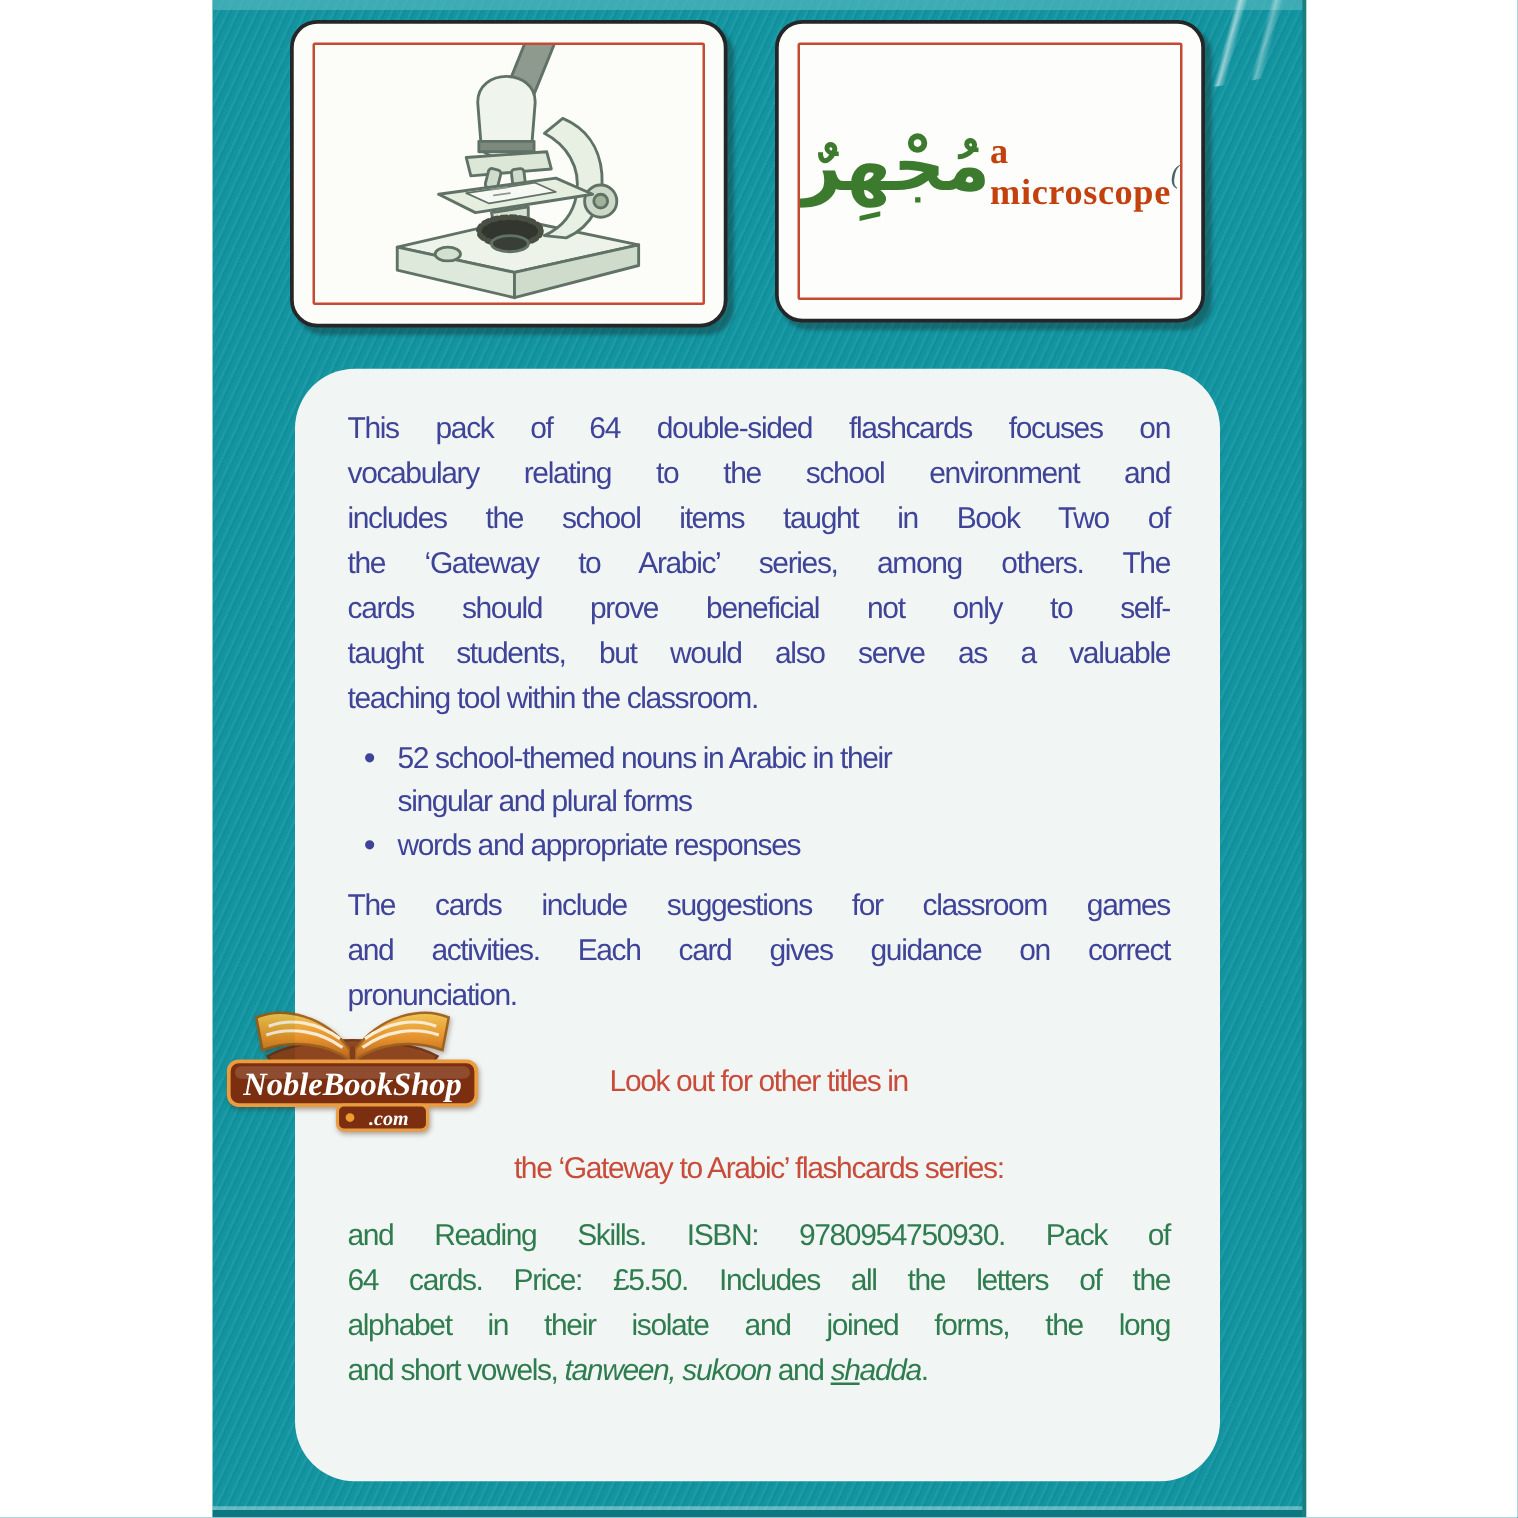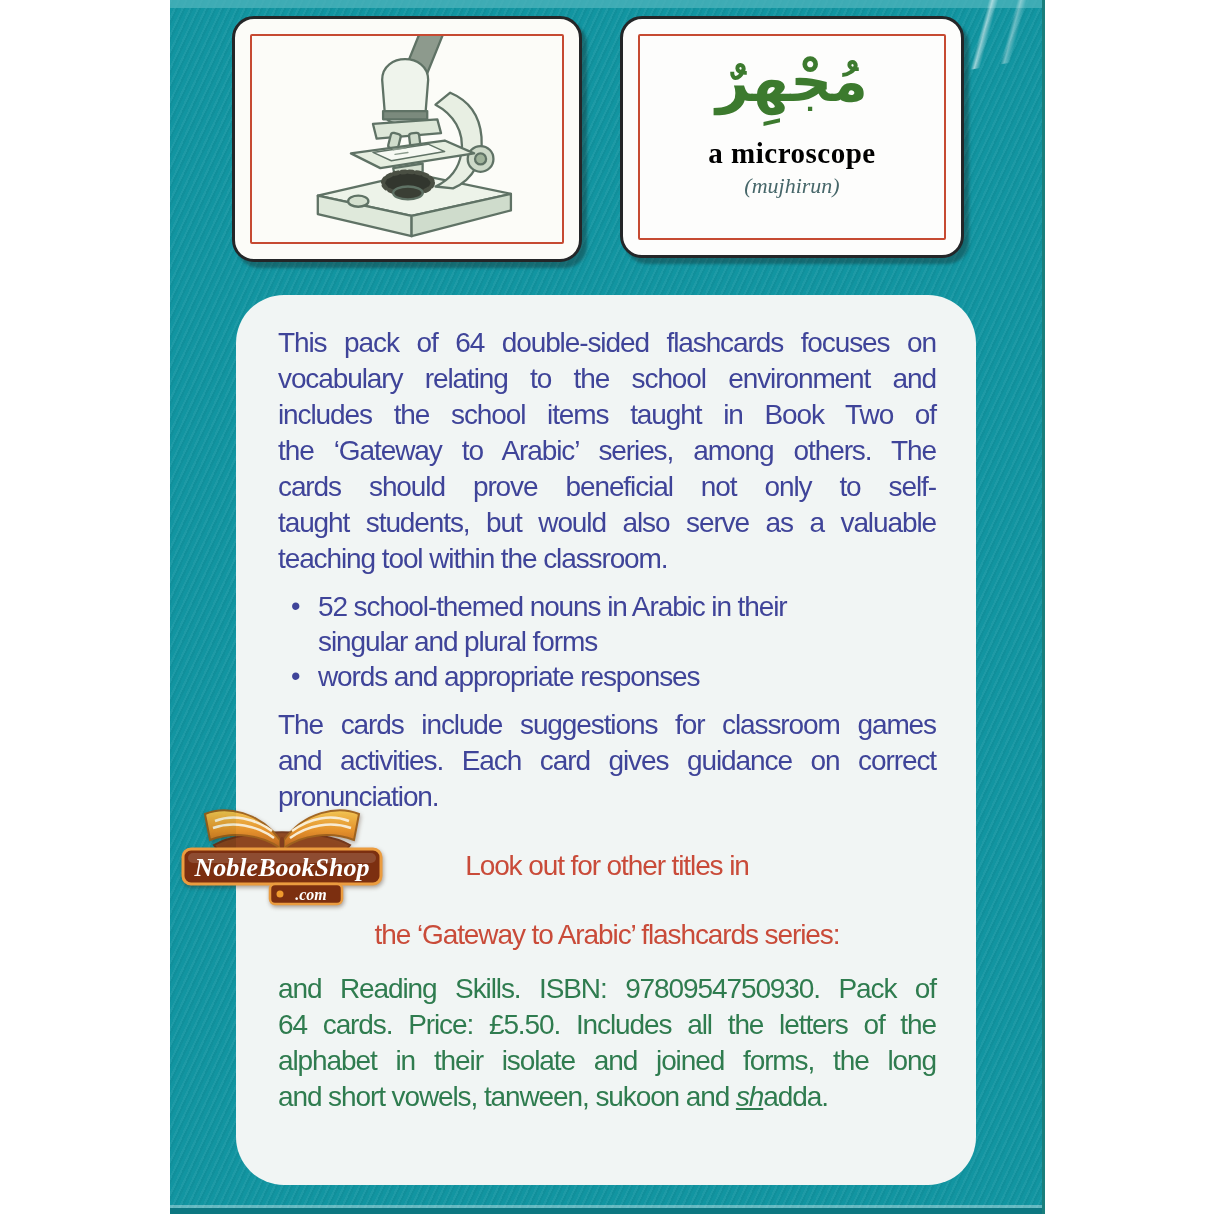--- a/index.html
+++ b/index.html
@@ -17,47 +17,47 @@
   .bottom-dark{position:absolute;left:0;bottom:0;width:100%;height:6px;background:#0d7781;}
   .sheen{position:absolute;left:745px;top:-6px;width:170px;height:70px;transform:rotate(-10deg);
      background:linear-gradient(115deg, transparent 40%, rgba(255,255,255,.55) 42%, transparent 45%,
         transparent 55%, rgba(255,255,255,.38) 57%, transparent 60%);}
   
   .card{position:absolute;background:#fcfcf8;border:3px solid #242628;border-radius:22px;
         box-shadow:5px 6px 3px rgba(25,45,45,.40);}
   .card-left{left:62px;top:16px;width:344px;height:240px;}
   .card-right{left:450px;top:16px;width:338px;height:236px;background:#fdfdfc;}
   .card-inner{position:absolute;inset:15px;border:2px solid #c64a32;border-radius:2px;
-              display:flex;flex-direction:column;align-items:center;justify-content:flex-start;
+              display:flex;flex-direction:row;align-items:center;justify-content:flex-start;
               overflow:hidden;}
   .card-left .card-inner svg{margin-top:-4px;}
   .arabic{direction:rtl;font-family:"DejaVu Sans",sans-serif;font-weight:bold;
           font-size:58px;line-height:1.85;color:#3c7a2e;margin-top:-8px;}
   .english{font-family:"Liberation Serif","DejaVu Serif",serif;font-weight:bold;
-           font-size:29px;color:#000000;margin-top:2px;letter-spacing:.5px;}
+           font-size:29px;color:#c2410c;margin-top:2px;letter-spacing:.5px;}
   .translit{font-family:"Liberation Serif","DejaVu Serif",serif;font-style:italic;
             font-size:22px;color:#47676a;margin-top:3px;}
   
   .panel{position:absolute;left:66px;top:295px;width:740px;height:890px;background:#f1f5f4;
          border-radius:48px;box-sizing:border-box;padding:30px 40px 0 42px;}
-  .line{font-size:28px;line-height:36px;letter-spacing:-1.1px;color:#3f4499;
+  .line{font-size:24px;line-height:36px;letter-spacing:-1.1px;color:#3f4499;
         white-space:nowrap;overflow:visible;}
   .j{text-align:justify;text-align-last:justify;}
   .c{text-align:right;text-align-last:center;margin-top:33px;}
   .intro{margin-top:8px;}
   .bullets{margin-top:12px;}
   .bullet{position:relative;padding-left:40px;}
   .bullet .dot{position:absolute;left:13px;top:0;font-size:27px;line-height:35px;color:#3f4499;}
   .bullet .line{line-height:35px;}
   .p3{margin-top:13px;}
   .promo{margin-top:12px;}
   .promo .line{color:#c94b39;}
   .green{margin-top:18px;}
   .green .line{color:#2f7c4f;}
-  .it{}
+  .it{font-style:italic;}
   .un{font-style:italic;text-decoration:underline;}
   
   .logo{position:absolute;left:10px;top:798px;width:204px;height:110px;z-index:5;
         filter:drop-shadow(1px 2px 2px rgba(60,25,5,.4));}
 </style>
 </head>
 <body>
 
 <div class="page">
   <div class="product-box">

